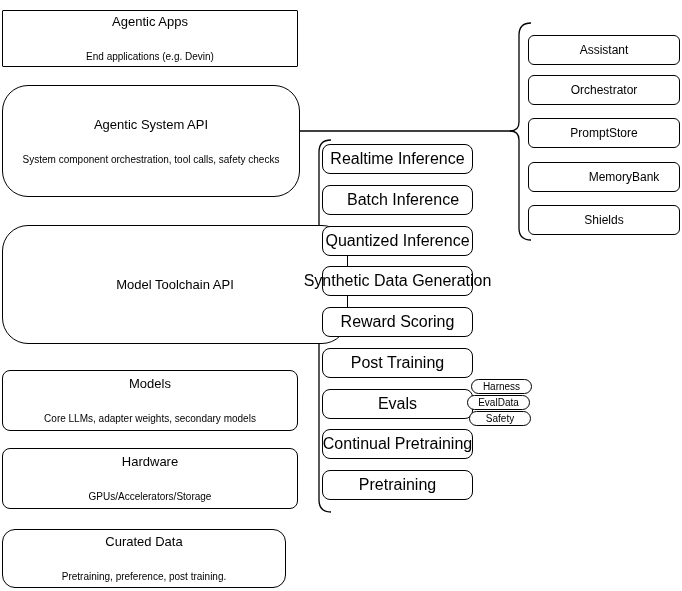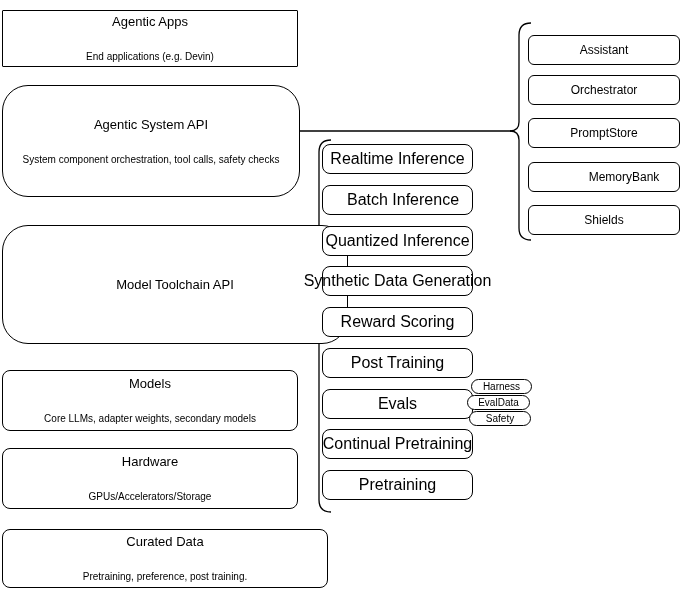--- a/index.html
+++ b/index.html
@@ -122,21 +122,21 @@
   <div class="node" style="left:2px; top:370px; width:296px; height:61px; border-radius:8px;">
     <div class="title">Models</div>
     <div class="subtitle">Core LLMs, adapter weights, secondary models</div>
   </div>
 
   <div class="node" style="left:2px; top:448px; width:296px; height:61px; border-radius:8px;">
     <div class="title">Hardware</div>
     <div class="subtitle">GPUs/Accelerators/Storage</div>
   </div>
 
-  <div class="node" style="left:2px; top:529px; width:326px; height:59px; border-radius:8px;">
+  <div class="node" style="left:2px; top:529px; width:284px; height:59px; border-radius:13px;">
     <div class="title">Curated Data</div>
     <div class="subtitle">Pretraining, preference, post training.</div>
   </div>
 
   <div class="small-node" style="top:144px;">Realtime Inference</div>
   <div class="small-node" style="top:185px;padding-left:11px;">Batch Inference</div>
   <div class="small-node" style="top:226px;">Quantized Inference</div>
   <div class="small-node" style="top:266px;">Synthetic Data Generation</div>
   <div class="small-node" style="top:307px;">Reward Scoring</div>
   <div class="small-node" style="top:348px;">Post Training</div>

